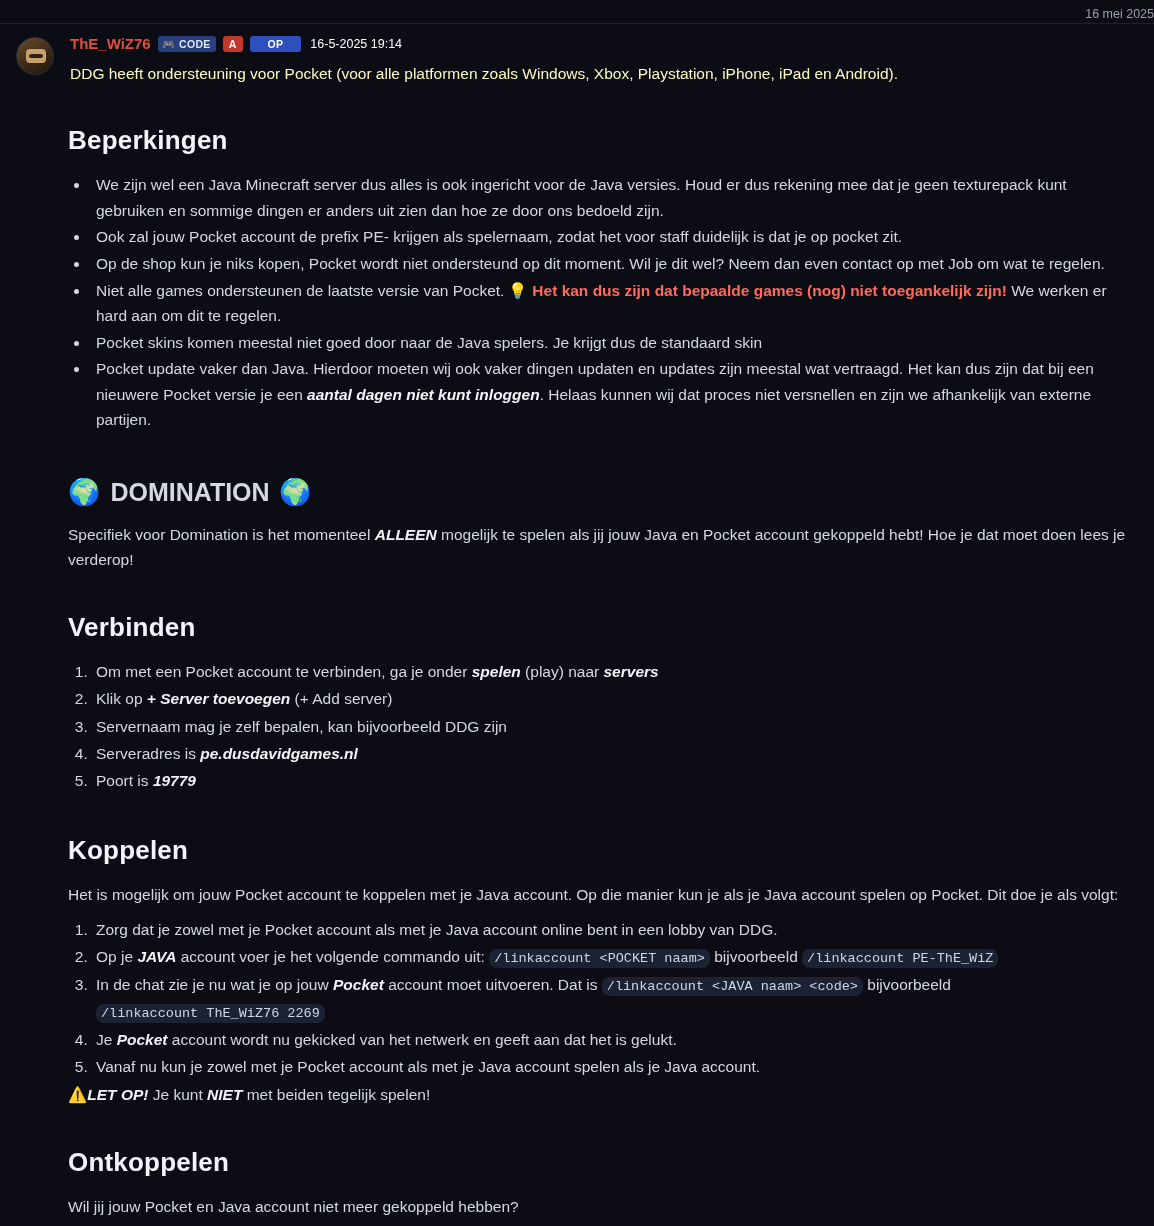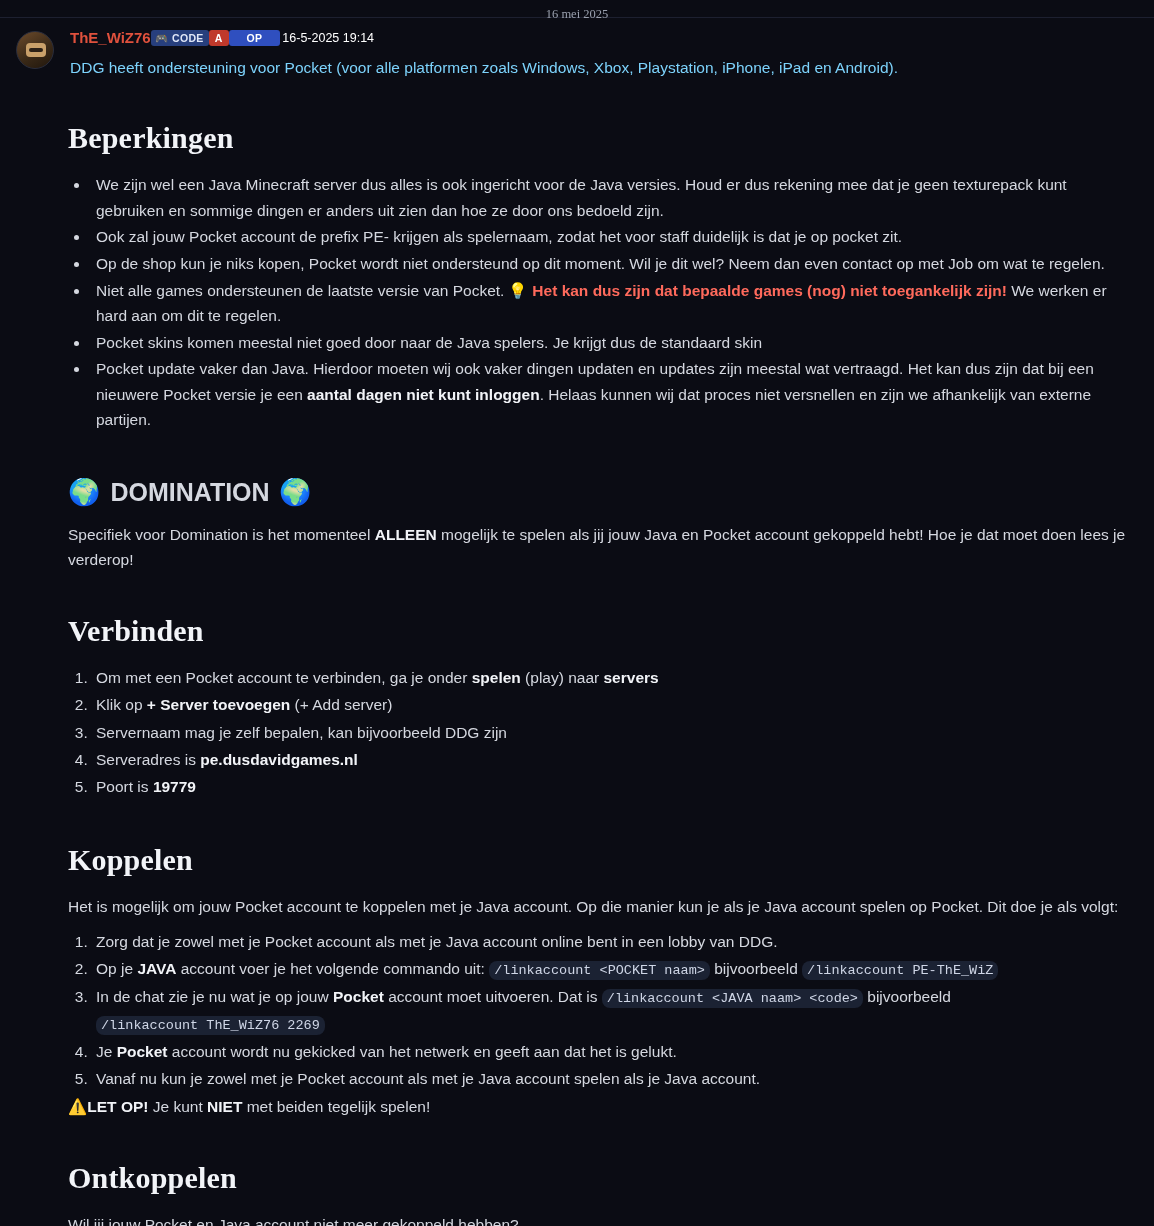--- a/index.html
+++ b/index.html
@@ -13,24 +13,23 @@
     width: 1154px;
     min-height: 1226px;
     position: relative;
     font-size: 15.5px;
     line-height: 1.5;
   }
 
   
   .date-divider {
     position: relative;
-    height: 18px;
+    height: 24px;
     border-bottom: 1px solid #1d2030;
-    text-align: center;
-    font-family: Liberation Serif, serif;
+    text-align: right;
   }
   .date-divider .date-text {
     display: inline-block;
     font-size: 12.5px;
     color: #9aa0ae;
     padding-top: 5px;
   }
 
   
   .post {
@@ -67,20 +66,21 @@
     border-radius: 2px;
   }
   .post-body {
     margin-left: 16px;
     flex: 1 1 auto;
     min-width: 0;
   }
   .meta-row {
     display: flex;
     align-items: center;
+    gap: 7px;
     height: 20px;
   }
   .username {
     color: #e0513d;
     font-weight: bold;
     font-size: 15px;
   }
   .badge {
     display: inline-flex;
     align-items: center;
@@ -96,34 +96,33 @@
   .badge-a { background: #c0392b; color: #fff; padding: 3px 6px; border-radius: 3px; }
   .badge-op { background: #2f4fbf; color: #fff; border-radius: 3px; padding: 3px 18px;}
   .timestamp {
     font-size: 12.5px;
     color: #ffffff;
     margin-left: 2px;
   }
   .intro-line {
     margin-top: 8px;
     font-size: 15.5px;
-    color: #7dd3fc;
+    color: #fef9c3;
   }
 
   
   .content {
     padding: 0 16px 0 68px;
   }
   h2.section {
-    font-size: 30px;
+    font-size: 26px;
     font-weight: bold;
     color: #f2f4f8;
     margin: 36px 0 12px 0;
     letter-spacing: .2px;
-    font-family: Liberation Serif, serif;
   }
   h2.emoji-head {
     font-size: 25px;
     display: flex;
     align-items: center;
     gap: 10px;
     margin: 40px 0 10px 0;
   }
   h2.emoji-head .globe { font-size: 26px; }
   ul.bullets {
@@ -138,21 +137,21 @@
   ol.numbered {
     margin: 0;
     padding-left: 24px;
   }
   ol.numbered li {
     margin: 0 0 1px 0;
     padding-left: 4px;
     line-height: 1.7;
   }
   p.para { margin: 0 0 10px 0; line-height: 1.62; }
-  b, strong { color: #f2f4f8; font-weight: bold; }
+  b, strong { color: #f2f4f8; font-weight: bold; font-style: italic; }
   code.inline {
     font-family: "Liberation Mono", monospace;
     background: #1b2233;
     color: #cfd6e6;
     font-size: 13.5px;
     padding: 2px 5px;
     border-radius: 8px;
     white-space: nowrap;
   }
   .highlight-red { color: #ff6a5c; font-weight: bold; }

